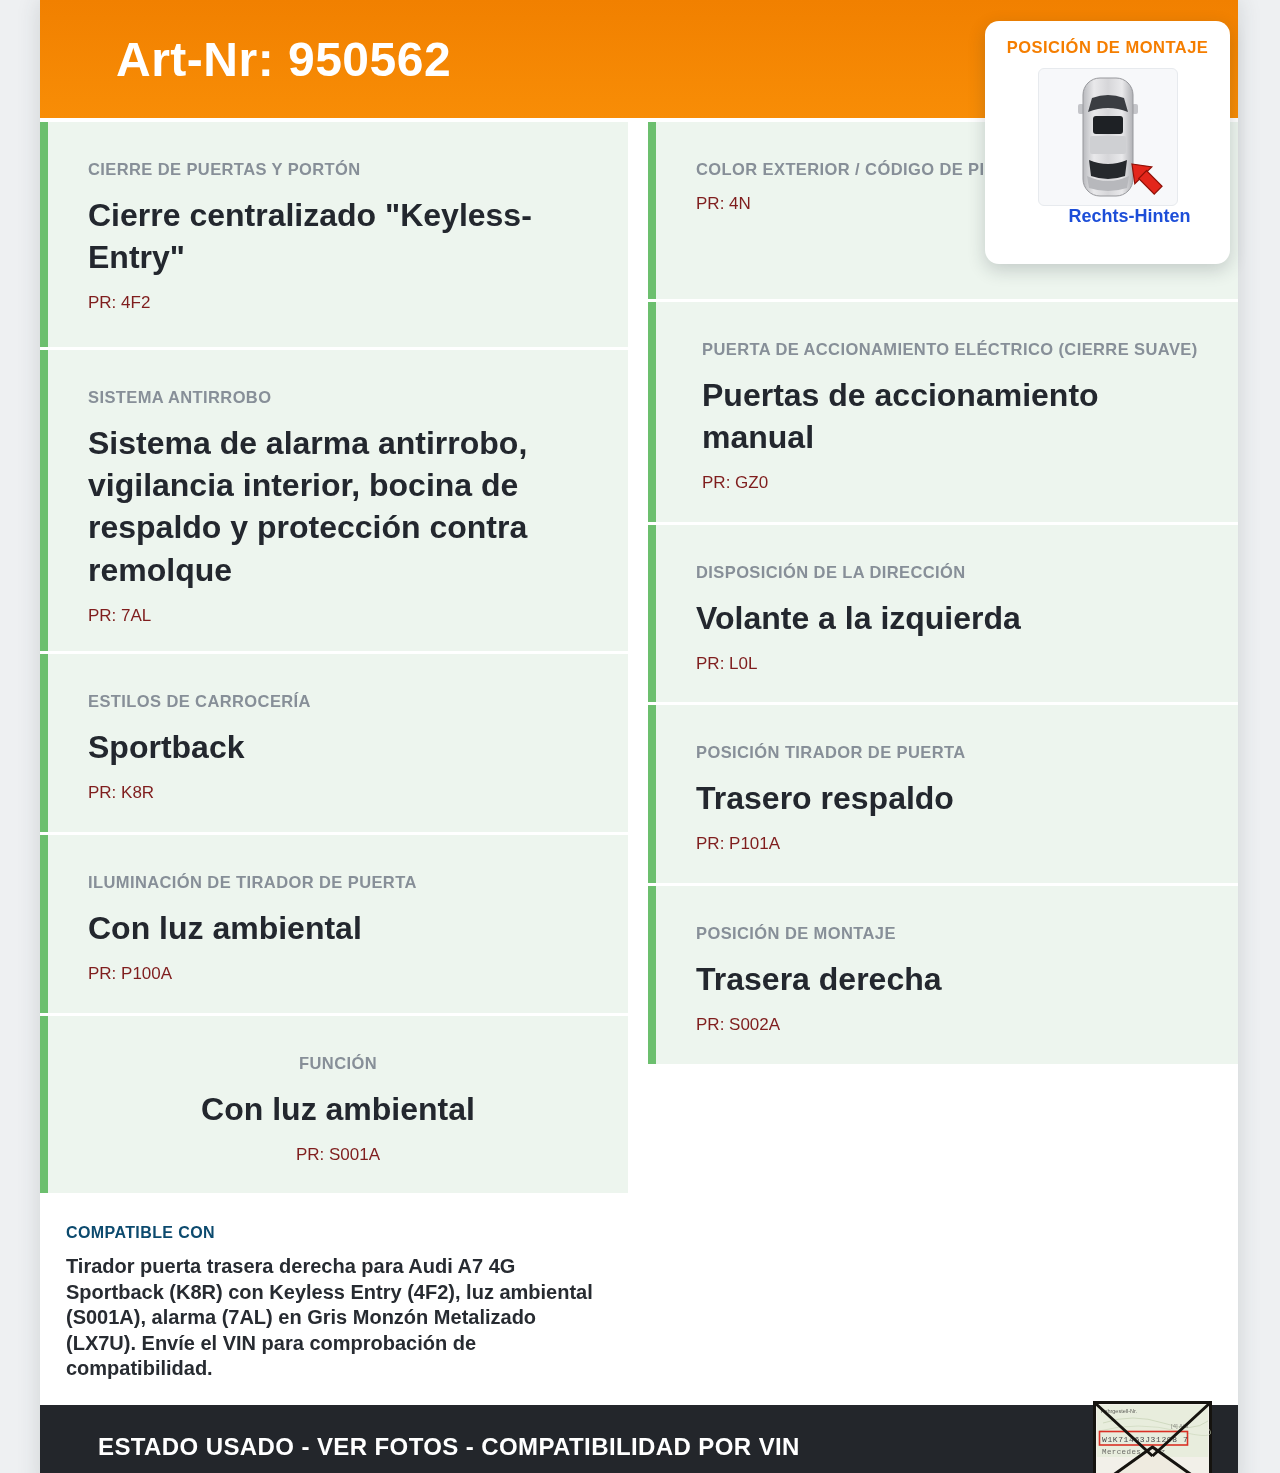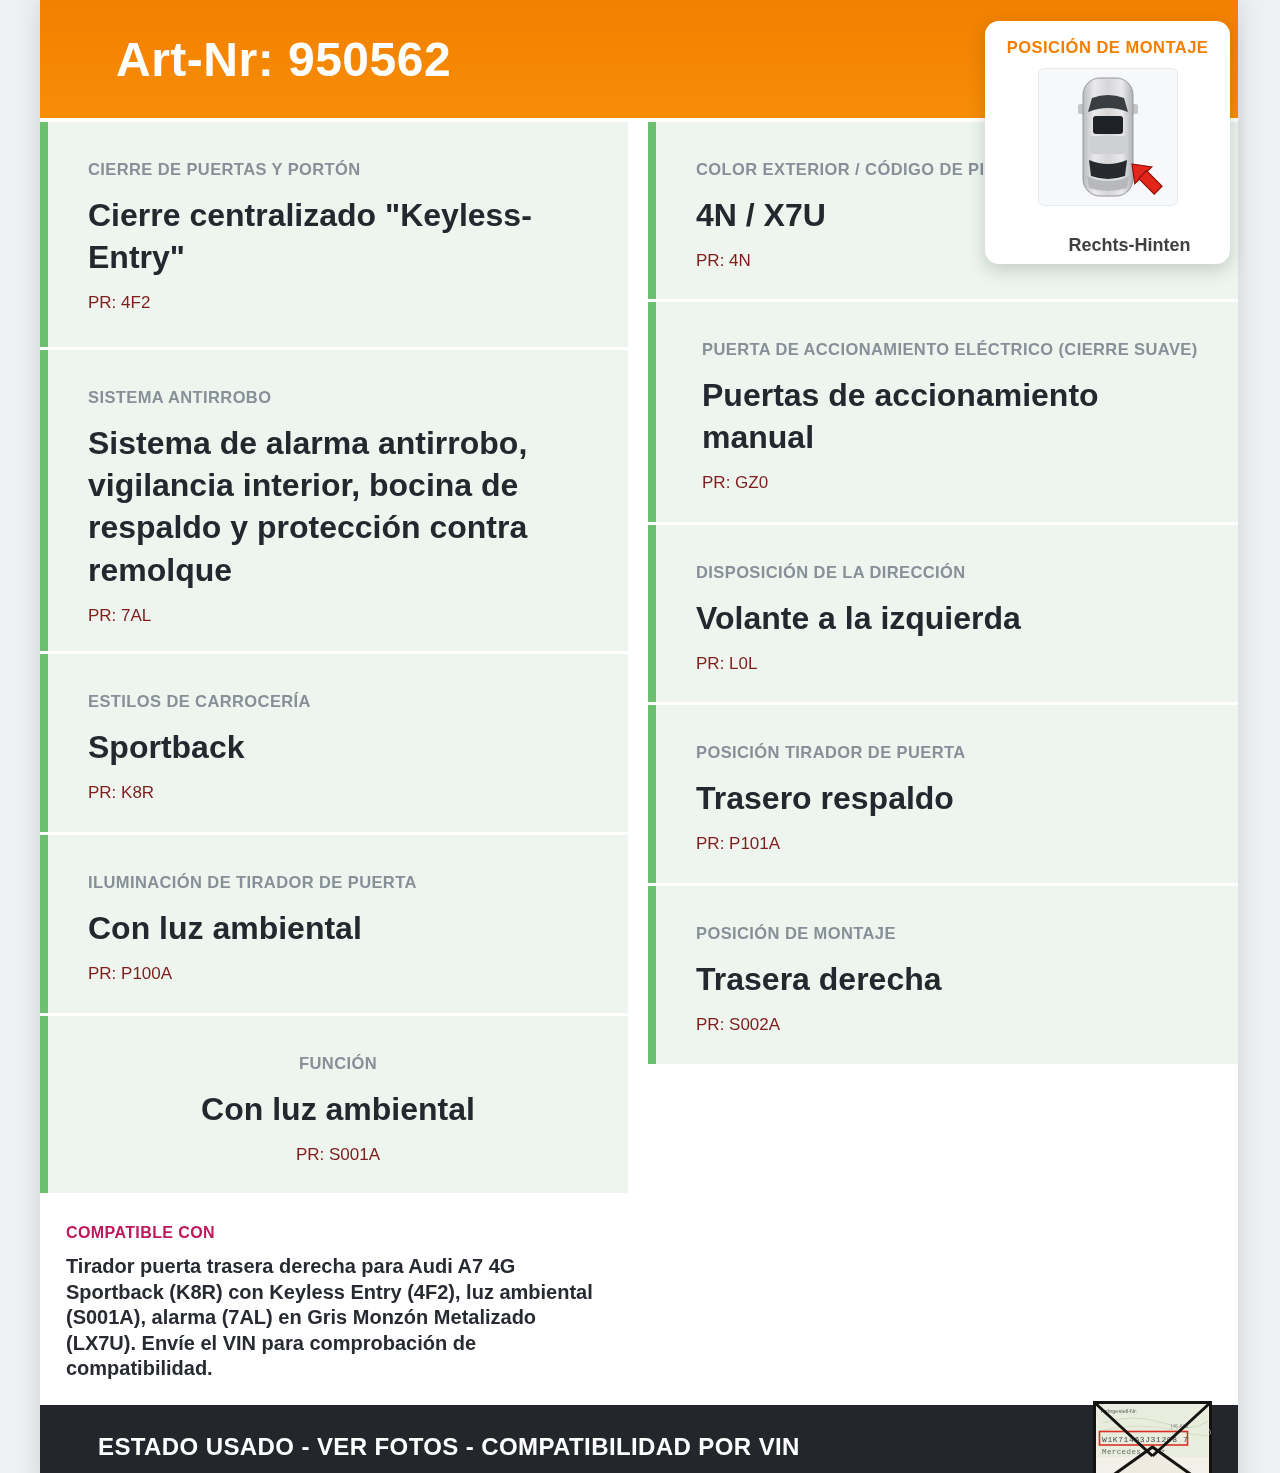--- a/index.html
+++ b/index.html
@@ -79,21 +79,21 @@
   .compat {
     background: #ffffff;
     min-height: 189px;
     padding: 28px 30px 20px 26px;
     margin-bottom: 3px;
   }
   .compat-label {
     font-size: 16px;
     font-weight: 700;
     letter-spacing: .4px;
-    color: #be185d;
+    color: #0c4a6e;
     margin-bottom: 12px;
   }
   .compat-text {
     font-size: 20px;
     font-weight: 700;
     color: #272b31;
     line-height: 1.28;
     max-width: 570px;
   }
   .col-filler { flex: 1; background: #ffffff; }
@@ -128,24 +128,24 @@
     display: flex;
     align-items: center;
     justify-content: center;
   }
   .mount-arrow {
     position: absolute;
     right: 14px;
     bottom: 10px;
   }
   .mount-caption {
-    margin-top: 29px;
+    margin-top: 0;
     font-size: 18px;
     font-weight: 700;
-    color: #404040;
+    color: #1d4ed8;
     padding-left: 44px;
   }
   
   .footer {
     position: relative;
     height: 85px;
     background: #23262b;
     display: flex;
     align-items: center;
     padding-left: 58px;
@@ -240,21 +240,20 @@
   </section>
 <div class="compat after-cards">
         <div class="compat-label">COMPATIBLE CON</div>
         <div class="compat-text">Tirador puerta trasera derecha para Audi A7 4G Sportback (K8R) con Keyless Entry (4F2), luz ambiental (S001A), alarma (7AL) en Gris Monzón Metalizado (LX7U). Envíe el VIN para comprobación de compatibilidad.</div>
       </div>
     </div>
     <div class="col-right">
 
   <section class="card">
     <div class="card-label">COLOR EXTERIOR / CÓDIGO DE PINTURA</div>
-    <h2 class="card-heading">4N / X7U</h2>
     <div class="card-pr">PR: 4N</div>
   </section>
 
   <section class="card">
     <div class="card-label">PUERTA DE ACCIONAMIENTO ELÉCTRICO (CIERRE SUAVE)</div>
     <h2 class="card-heading">Puertas de accionamiento manual</h2>
     <div class="card-pr">PR: GZ0</div>
   </section>
 
   <section class="card">

